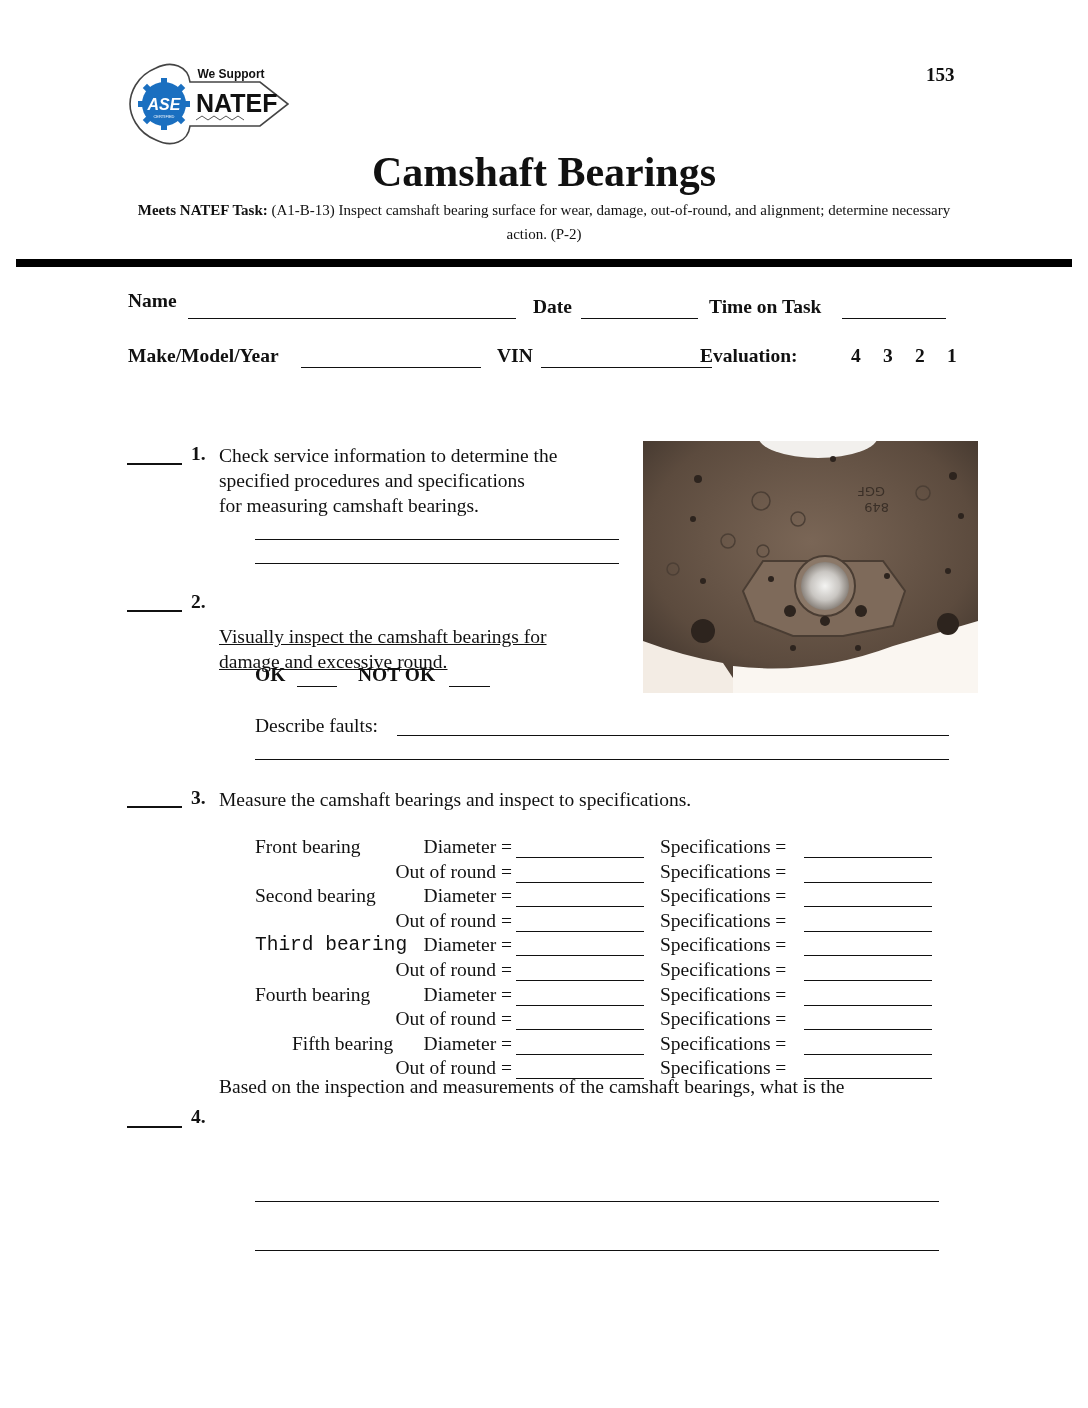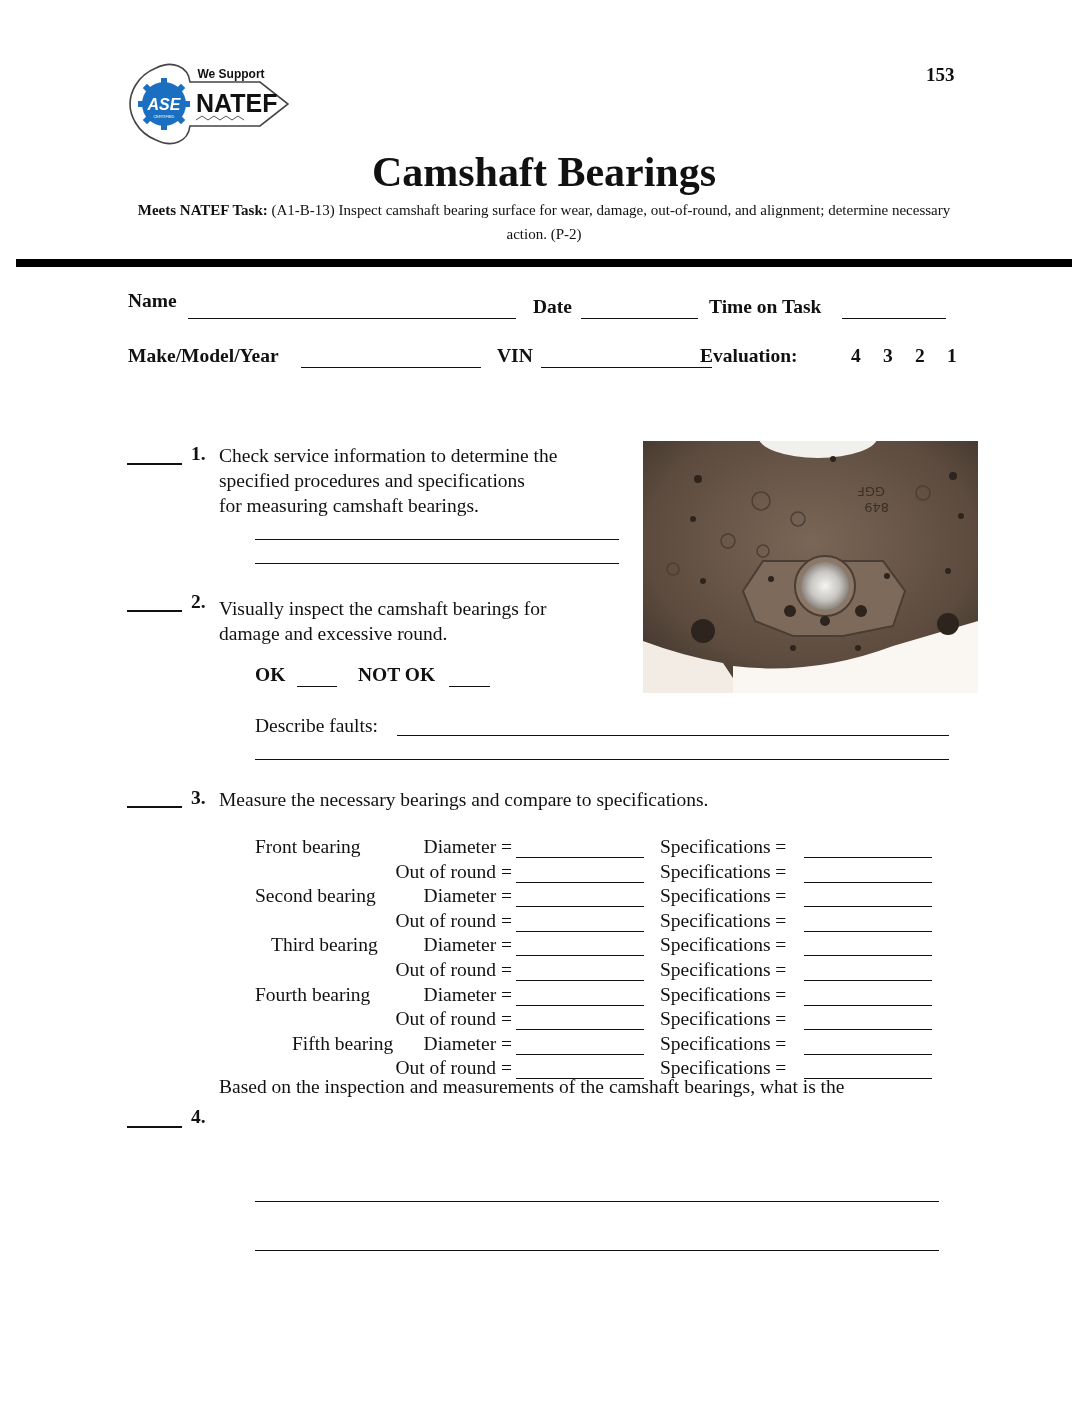--- a/index.html
+++ b/index.html
@@ -134,56 +134,56 @@
       <circle cx="280" cy="52" r="7"></circle>
         <circle cx="30" cy="128" r="6"></circle>
     </g>
     <text x="218" y="54" font-family="DejaVu Sans, sans-serif" font-size="13" fill="#3b3028" transform="rotate(180 230 50)">GGF</text>
     <text x="222" y="70" font-family="DejaVu Sans, sans-serif" font-size="13" fill="#3b3028" transform="rotate(180 234 66)">849</text>
   </svg>
 </div>
 
 <div class="stepblank" style="left:127px;top:610px;"></div>
 <div class="stepnum" style="left:191px;top:591px;">2.</div>
-<div class="steptext" style="left:219px;top:596px;">
+<div class="steptext" style="left:219px;top:624px;text-decoration:underline;">
   <div>Visually inspect the camshaft bearings for</div>
   <div>damage and excessive round.</div>
 </div>
 <div class="abs hdr" style="left:255px;top:664px;">OK</div>
 <div class="line" style="left:297px;top:686px;width:40px;"></div>
 <div class="abs hdr" style="left:358px;top:664px;">NOT OK</div>
 <div class="line" style="left:449px;top:686px;width:41px;"></div>
 <div class="abs steptext" style="left:255px;top:713px;">Describe faults:</div>
 <div class="line" style="left:397px;top:735px;width:552px;"></div>
 <div class="line" style="left:255px;top:759px;width:694px;"></div>
 
 <div class="stepblank" style="left:127px;top:806px;"></div>
 <div class="stepnum" style="left:191px;top:787px;">3.</div>
-<div class="steptext" style="left:219px;top:787px;">Measure the necessary bearings and compare to specifications.</div>
+<div class="steptext" style="left:219px;top:787px;">Measure the camshaft bearings and inspect to specifications.</div>
 
 <div id="meas-table">
     <div class="meas" style="left: 255px; top: 836px;">Front bearing</div>
     <div class="meas" style="right: 576px; top: 836px;">Diameter =</div>
     <div class="line" style="left: 516px; width: 128px; top: 857px;"></div>
     <div class="meas" style="left: 660px; top: 836px;">Specifications =</div>
     <div class="line" style="left: 804px; width: 128px; top: 857px;"></div>
     <div class="meas" style="right: 576px; top: 860.6px;">Out of round =</div>
     <div class="line" style="left: 516px; width: 128px; top: 881.6px;"></div>
     <div class="meas" style="left: 660px; top: 860.6px;">Specifications =</div>
     <div class="line" style="left: 804px; width: 128px; top: 881.6px;"></div>
     <div class="meas" style="left: 255px; top: 885.2px;">Second bearing</div>
     <div class="meas" style="right: 576px; top: 885.2px;">Diameter =</div>
     <div class="line" style="left: 516px; width: 128px; top: 906.2px;"></div>
     <div class="meas" style="left: 660px; top: 885.2px;">Specifications =</div>
     <div class="line" style="left: 804px; width: 128px; top: 906.2px;"></div>
     <div class="meas" style="right: 576px; top: 909.8px;">Out of round =</div>
     <div class="line" style="left: 516px; width: 128px; top: 930.8px;"></div>
     <div class="meas" style="left: 660px; top: 909.8px;">Specifications =</div>
     <div class="line" style="left: 804px; width: 128px; top: 930.8px;"></div>
-    <div class="meas" style="left: 271px; top: 934.4px;">Third bearing</div>
+    <div class="meas" style="left: 255px; top: 934.4px; font-family: Liberation Mono, monospace;">Third bearing</div>
     <div class="meas" style="right: 576px; top: 934.4px;">Diameter =</div>
     <div class="line" style="left: 516px; width: 128px; top: 955.4px;"></div>
     <div class="meas" style="left: 660px; top: 934.4px;">Specifications =</div>
     <div class="line" style="left: 804px; width: 128px; top: 955.4px;"></div>
     <div class="meas" style="right: 576px; top: 959px;">Out of round =</div>
     <div class="line" style="left: 516px; width: 128px; top: 980px;"></div>
     <div class="meas" style="left: 660px; top: 959px;">Specifications =</div>
     <div class="line" style="left: 804px; width: 128px; top: 980px;"></div>
     <div class="meas" style="left: 255px; top: 983.6px;">Fourth bearing</div>
     <div class="meas" style="right: 576px; top: 983.6px;">Diameter =</div>

